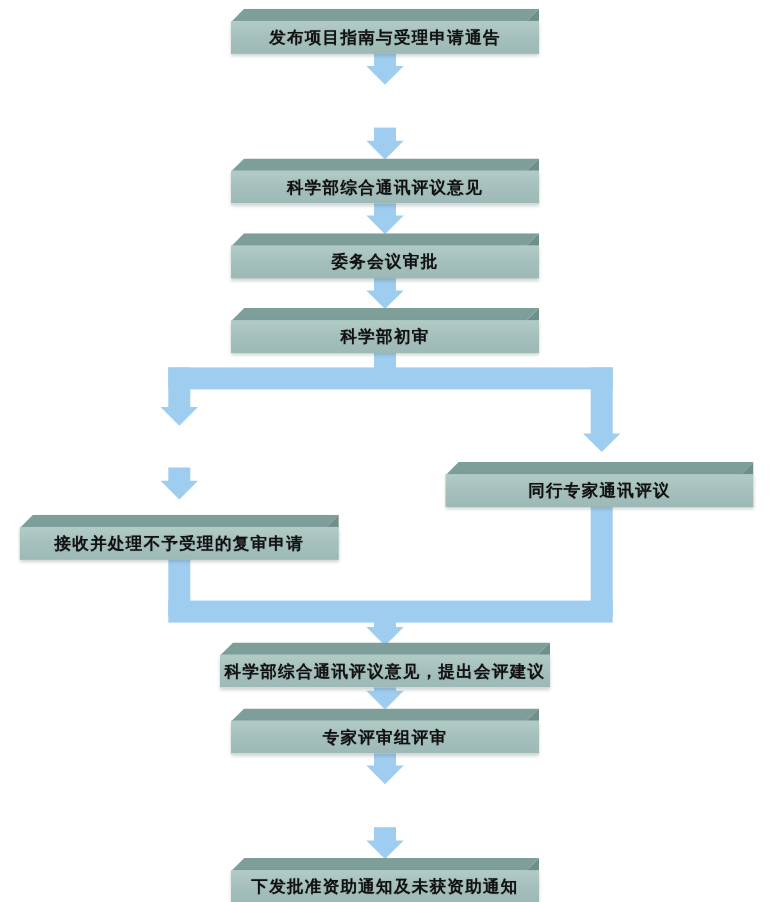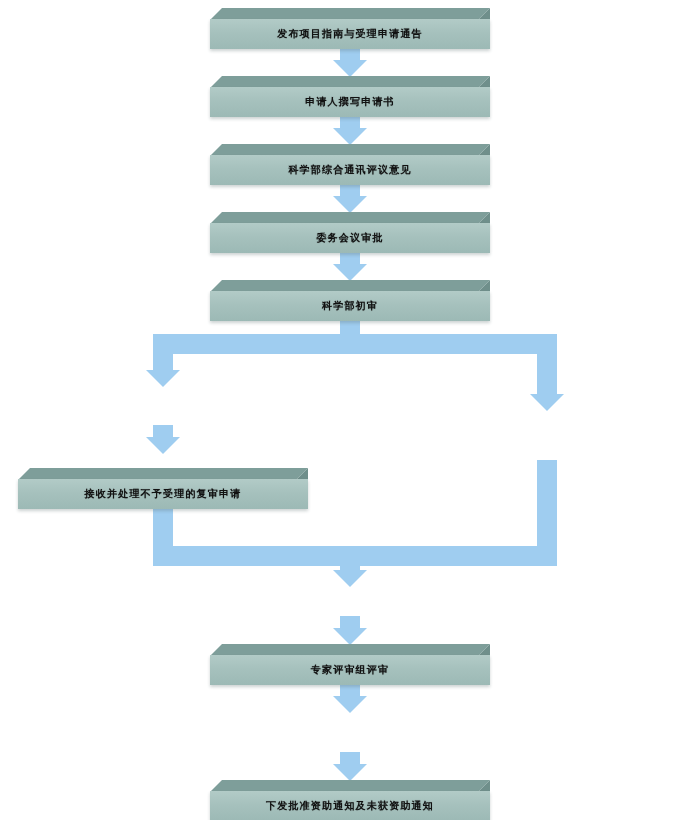--- a/index.html
+++ b/index.html
@@ -38,21 +38,21 @@
     height: 100%;
     background: linear-gradient(180deg, #b2cbc7 0%, #a6c1bd 45%, #9cb9b5 100%);
     display: flex;
     align-items: center;
     justify-content: center;
     box-shadow: 0 2px 3px rgba(90,110,108,0.30);
   }
   .node .label {
     color: #111111;
     font-weight: bold;
-    font-size: 10px;
+    font-size: 15px;
     letter-spacing: 1.2px;
     white-space: nowrap;
     text-shadow: 0 0 1px rgba(0,0,0,0.35);
     line-height: 1;
   }
 
   
   .conn {
     position: absolute;
     background: #9fcdf0;
@@ -114,29 +114,20 @@
   <div class="node" style="left:210px; top:8px; width:280px; height:30px;">
     <svg class="top-face" viewBox="0 0 280 12" preserveAspectRatio="none" style="height:12px;">
       <polygon points="0,12 12,0 280,0 268,12" fill="#7e9e9a"></polygon>
       <polygon points="268,12 280,0 280,12" fill="#6f8f8b"></polygon>
     </svg>
     <div class="front-face">
       <span class="label">发布项目指南与受理申请通告</span>
     </div>
   </div>
 
-  <div class="node" style="left:210px; top:76px; width:280px; height:30px;">
-    <svg class="top-face" viewBox="0 0 280 12" preserveAspectRatio="none" style="height:12px;">
-      <polygon points="0,12 12,0 280,0 268,12" fill="#7e9e9a"></polygon>
-      <polygon points="268,12 280,0 280,12" fill="#6f8f8b"></polygon>
-    </svg>
-    <div class="front-face">
-      <span class="label">申请人撰写申请书</span>
-    </div>
-  </div>
 
   <div class="node" style="left:210px; top:144px; width:280px; height:30px;">
     <svg class="top-face" viewBox="0 0 280 12" preserveAspectRatio="none" style="height:12px;">
       <polygon points="0,12 12,0 280,0 268,12" fill="#7e9e9a"></polygon>
       <polygon points="268,12 280,0 280,12" fill="#6f8f8b"></polygon>
     </svg>
     <div class="front-face">
       <span class="label">科学部综合通讯评议意见</span>
     </div>
   </div>
@@ -165,21 +156,39 @@
   <div class="node" style="left:18px; top:468px; width:290px; height:30px;">
     <svg class="top-face" viewBox="0 0 290 12" preserveAspectRatio="none" style="height:12px;">
       <polygon points="0,12 12,0 290,0 278,12" fill="#7e9e9a"></polygon>
       <polygon points="278,12 290,0 290,12" fill="#6f8f8b"></polygon>
     </svg>
     <div class="front-face">
       <span class="label">接收并处理不予受理的复审申请</span>
     </div>
   </div>
 
-
+  <div class="node" style="left:405px; top:420px; width:280px; height:30px;">
+    <svg class="top-face" viewBox="0 0 280 12" preserveAspectRatio="none" style="height:12px;">
+      <polygon points="0,12 12,0 280,0 268,12" fill="#7e9e9a"></polygon>
+      <polygon points="268,12 280,0 280,12" fill="#6f8f8b"></polygon>
+    </svg>
+    <div class="front-face">
+      <span class="label">同行专家通讯评议</span>
+    </div>
+  </div>
+
+  <div class="node" style="left:200px; top:584px; width:300px; height:30px;">
+    <svg class="top-face" viewBox="0 0 300 12" preserveAspectRatio="none" style="height:12px;">
+      <polygon points="0,12 12,0 300,0 288,12" fill="#7e9e9a"></polygon>
+      <polygon points="288,12 300,0 300,12" fill="#6f8f8b"></polygon>
+    </svg>
+    <div class="front-face">
+      <span class="label">科学部综合通讯评议意见，提出会评建议</span>
+    </div>
+  </div>
 
   <div class="node" style="left:210px; top:644px; width:280px; height:30px;text-align:center;">
     <svg class="top-face" viewBox="0 0 280 12" preserveAspectRatio="none" style="height:12px;">
       <polygon points="0,12 12,0 280,0 268,12" fill="#7e9e9a"></polygon>
       <polygon points="268,12 280,0 280,12" fill="#6f8f8b"></polygon>
     </svg>
     <div class="front-face">
       <span class="label">专家评审组评审</span>
     </div>
   </div>

